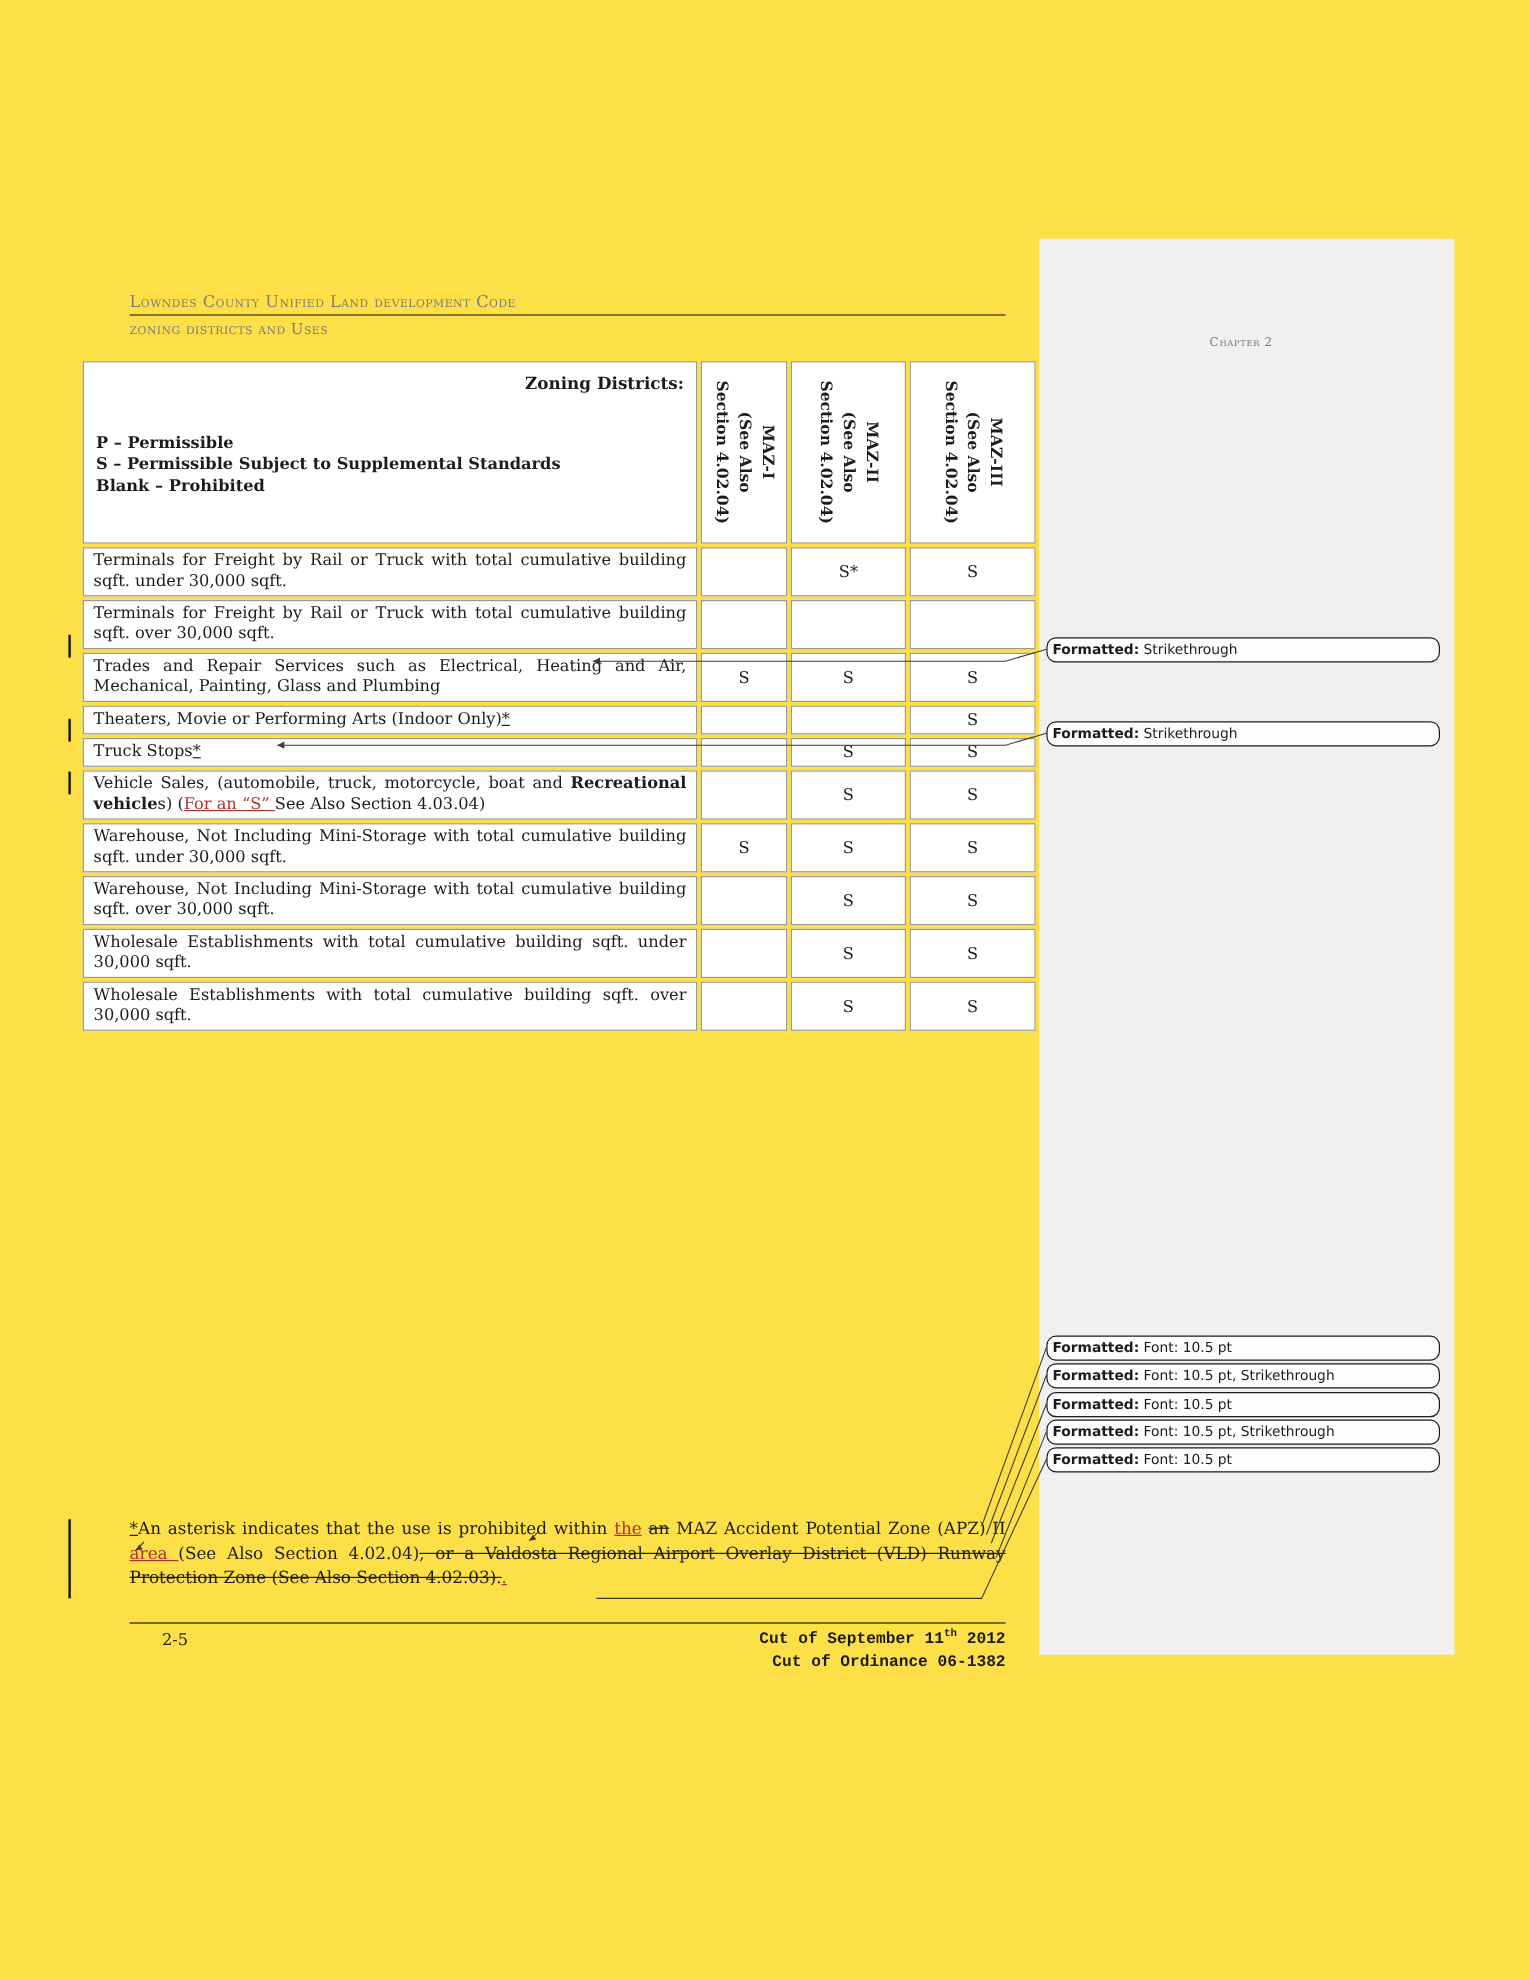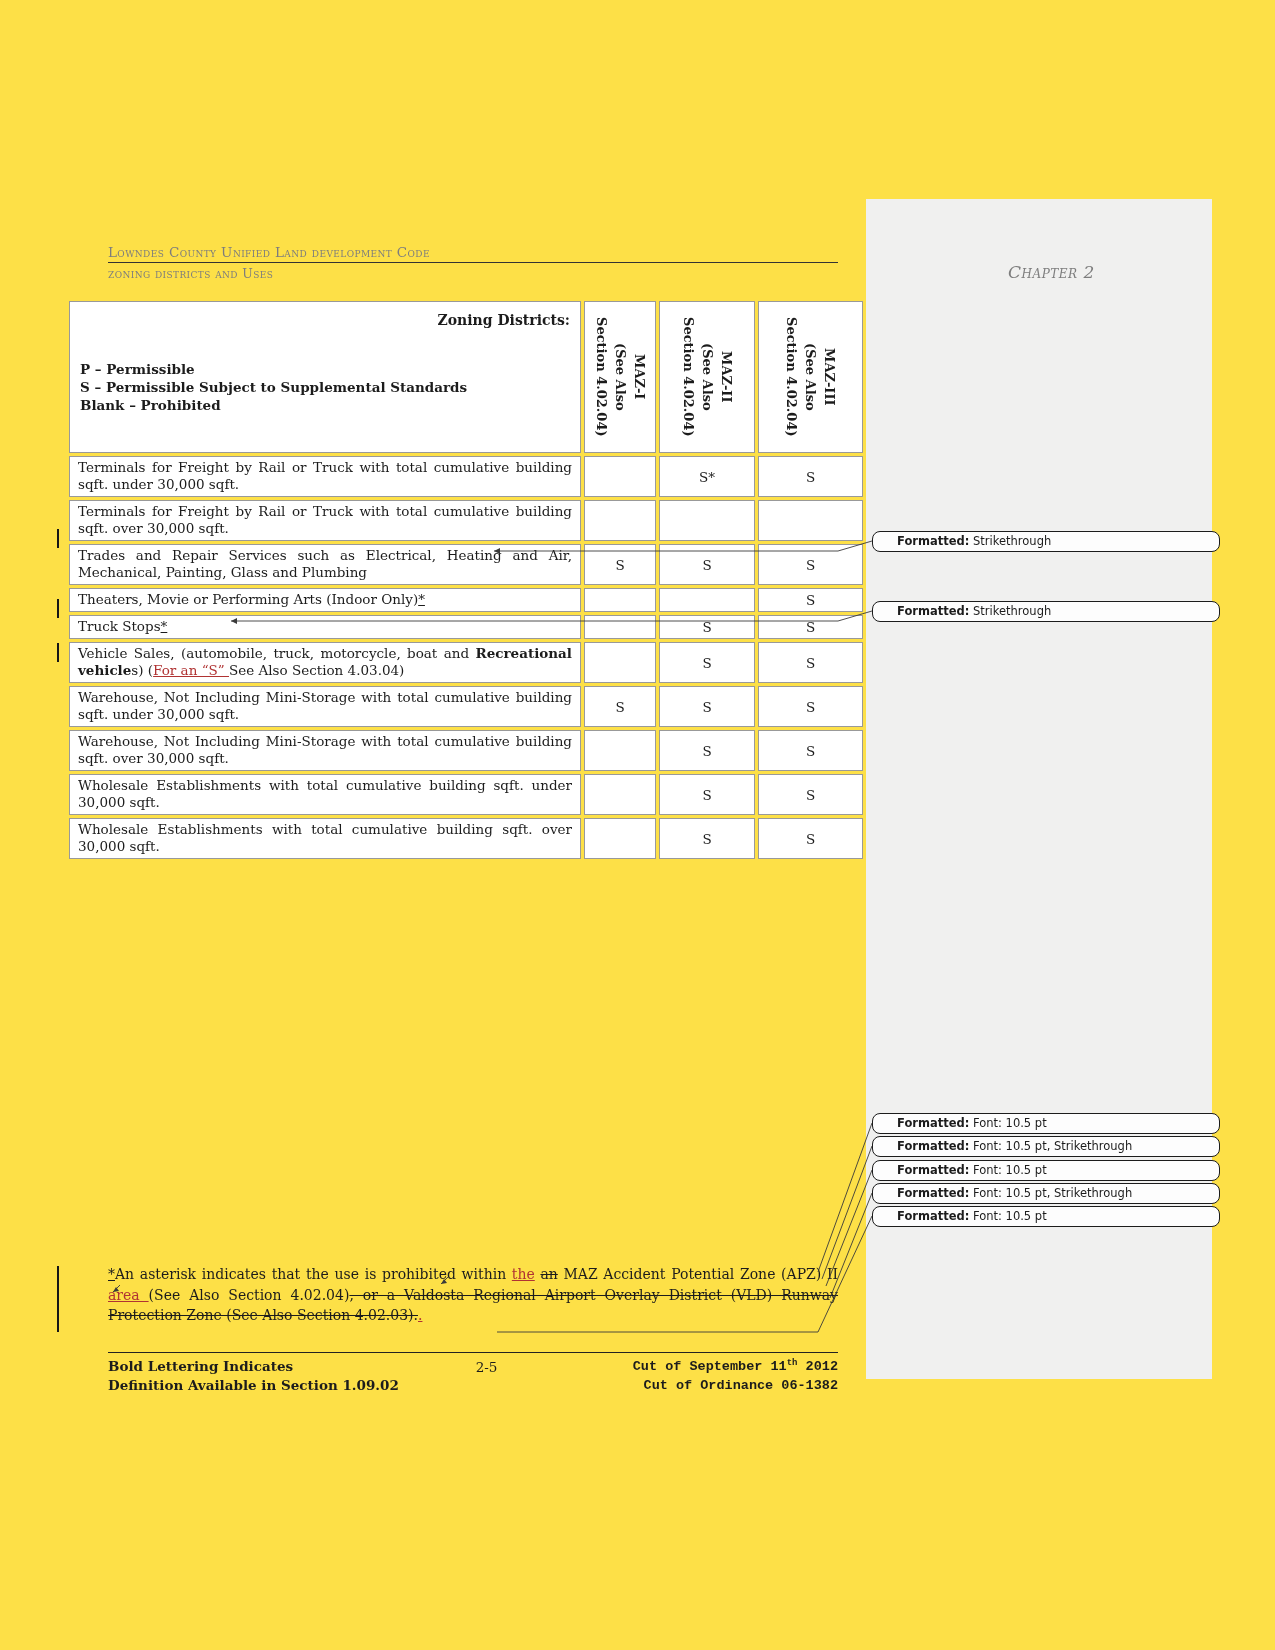--- a/index.html
+++ b/index.html
@@ -5,22 +5,22 @@
   html,body{margin:0;padding:0;background:#fff;}
   .page{position:relative;width:1275px;height:1650px;background:#fde047;overflow:hidden;
         font-family:"DejaVu Serif", serif;color:#1c1c1c;}
   .markup-area{position:absolute;left:866px;top:199px;width:346px;height:1180px;
         background:var(--markup,#f0f0ef);z-index:0;}
   .doc-title{position:absolute;left:108px;top:244px;font-variant:small-caps;
         color:var(--hgray,#7d7d7d);font-size:13.5px;letter-spacing:.4px;z-index:2;}
   .title-rule{position:absolute;left:108px;top:262px;width:730px;border-top:1px solid #333;z-index:2;}
   .doc-subtitle{position:absolute;left:108px;top:266px;font-variant:small-caps;
         color:var(--hgray,#7d7d7d);font-size:12.5px;letter-spacing:.4px;z-index:2;}
-  .chapter{position:absolute;left:1008px;top:262px;font-variant:small-caps;
-        color:var(--hgray,#7d7d7d);font-size:17px;letter-spacing:.5px;z-index:2;font-style:italic;}
+  .chapter{position:absolute;left:1008px;top:280px;font-variant:small-caps;
+        color:var(--hgray,#7d7d7d);font-size:10px;letter-spacing:.5px;z-index:2;}
 
   table.zoning{position:absolute;left:66px;top:298px;border-collapse:separate;
         border-spacing:3px;z-index:2;}
   table.zoning th, table.zoning td{border:1px solid var(--tborder,#999);background:#fff;}
   th.legend-cell{vertical-align:top;text-align:left;padding:10px 8px 0 10px;height:140px;font-weight:normal;}
   .legend-title{font-weight:bold;font-size:14px;text-align:right;padding-right:2px;}
   .legend-lines{margin-top:32px;font-weight:bold;font-size:13.5px;line-height:18px;}
   th.rot{vertical-align:middle;padding:3px 0;}
   .vt{writing-mode:vertical-rl;text-orientation:mixed;margin:0 auto;height:140px;
       font-weight:bold;font-size:13px;line-height:19px;text-align:center;}
@@ -28,21 +28,21 @@
   td.val{text-align:center;font-size:13.5px;width:auto;}
 
   .su{text-decoration:underline;}
   .si{color:var(--ins,#b03333);text-decoration:underline;}
   .sd{text-decoration:line-through;}
   .sb{font-weight:bold;}
 
   .balloon{position:absolute;left:872px;width:322px;height:19px;background:#fdfdfd;
         border:1px solid #1c1c1c;border-radius:8px;z-index:6;
         font-family:"DejaVu Sans", sans-serif;font-size:11.5px;line-height:18px;
-        padding-left:24px;white-space:nowrap;overflow:hidden;}
+        padding-left:4px;white-space:nowrap;overflow:hidden;}
   .balloon b{font-weight:bold;}
   .b0{top:531px;}.b1{top:601px;}.b2{top:1113px;}.b3{top:1136px;}
   .b4{top:1160px;}.b5{top:1183px;}.b6{top:1206px;}
 
   .connectors{position:absolute;left:0;top:0;width:1275px;height:1650px;z-index:5;pointer-events:none;}
 
   .cb{position:absolute;left:57px;width:2px;background:#161616;z-index:3;}
   .cb1{top:529px;height:19px;}.cb2{top:599px;height:19px;}
   .cb3{top:643px;height:19px;}.cb4{top:1266px;height:66px;}
 
@@ -203,24 +203,20 @@
     </div>
 
   <div class="cb cb1"></div>
   <div class="cb cb2"></div>
   <div class="cb cb3"></div>
   <div class="cb cb4"></div>
 
   <div class="footnote" id="footnote"><span class="su">*</span><span>An asterisk indicates that the use is prohibited within </span><span class="si">the</span><span> </span><span class="sd">an</span><span> MAZ Accident Potential Zone (APZ) II </span><span class="si">area </span><span>(See Also Section 4.02.04)</span><span class="sd">, or a Valdosta Regional Airport Overlay District (VLD) Runway Protection Zone (See Also Section 4.02.03).</span><span class="si">.</span></div>
 
   <div class="footer">
-    <div class="fl">
-      <div>Bold Lettering Indicates</div>
-      <div>Definition Available in Section 1.09.02</div>
-    </div>
     <div class="fc">2-5</div>
     <div class="fr">
       <div><span>Cut of September 11</span><sup>th</sup><span> 2012</span></div>
       <div>Cut of Ordinance 06-1382</div>
     </div>
   </div>
 
 </div>
 
 </body></html>

